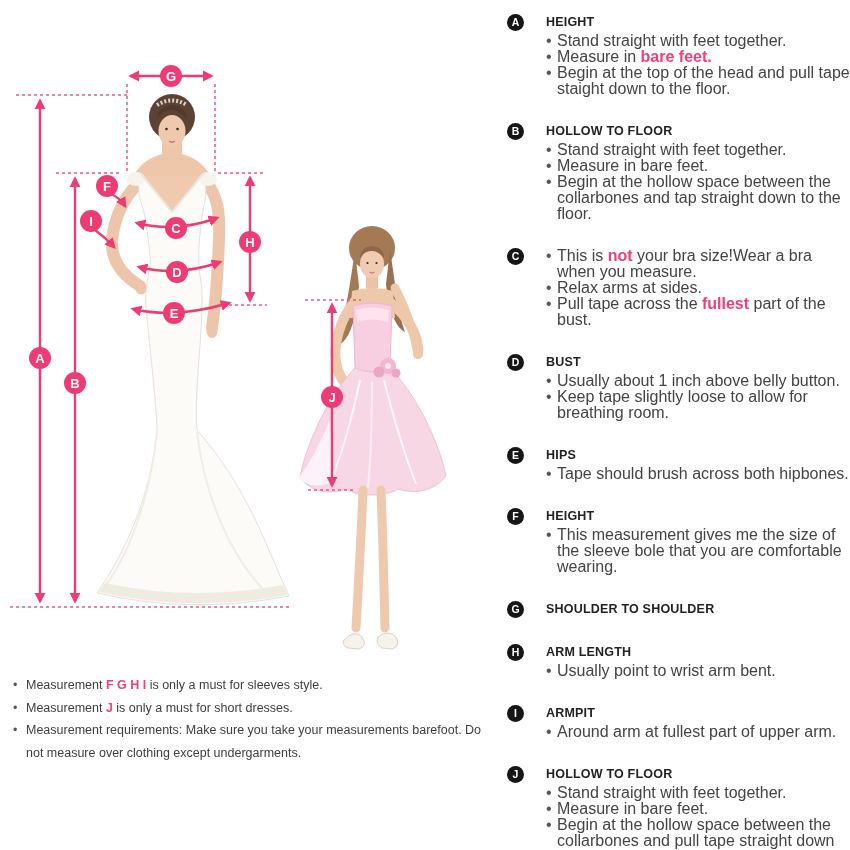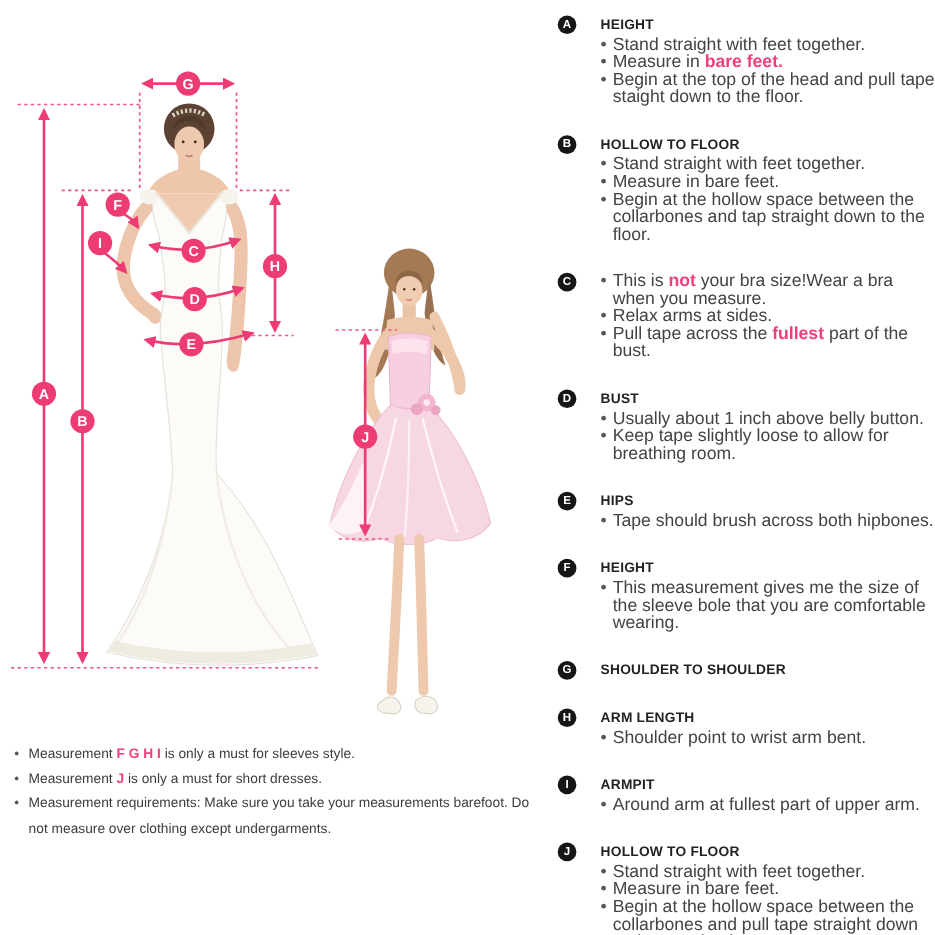--- a/index.html
+++ b/index.html
@@ -236,21 +236,21 @@
       <div class="section">
         <div class="badge">G</div>
         <div class="sec-body">
           <div class="sec-title">SHOULDER TO SHOULDER</div>
         </div>
       </div>
       <div class="section">
         <div class="badge">H</div>
         <div class="sec-body">
           <div class="sec-title">ARM LENGTH</div>
-          <div class="bullet"><span>Shoulder point to wrist arm bent.</span></div>
+          <div class="bullet"><span>Usually point to wrist arm bent.</span></div>
         </div>
       </div>
       <div class="section">
         <div class="badge">I</div>
         <div class="sec-body">
           <div class="sec-title">ARMPIT</div>
           <div class="bullet"><span>Around arm at fullest part of upper arm.</span></div>
         </div>
       </div>
       <div class="section">

